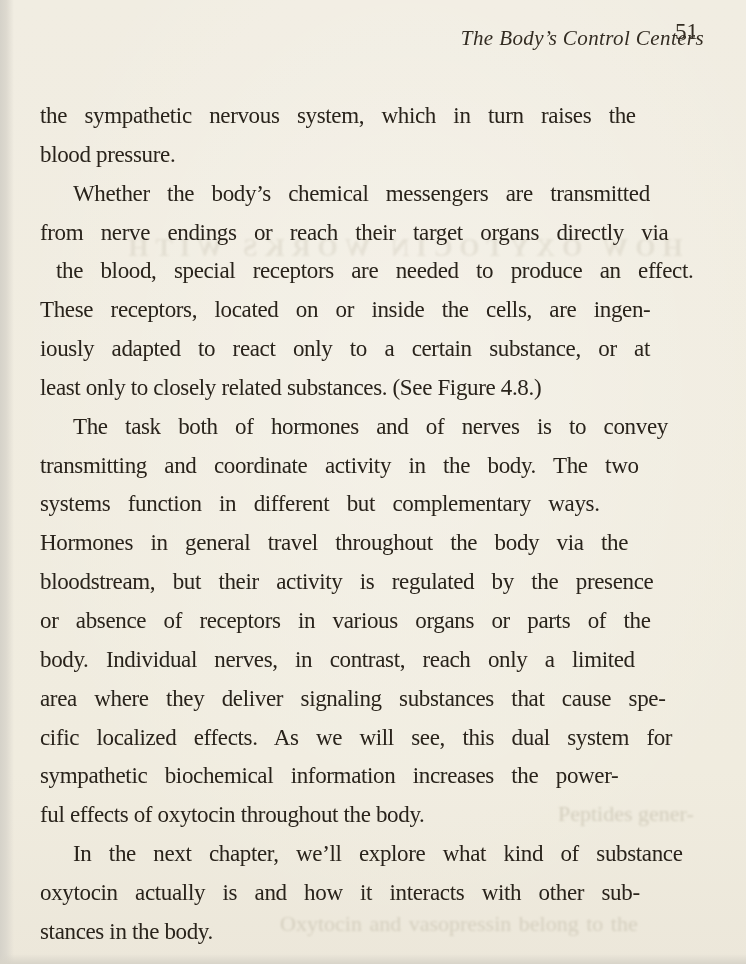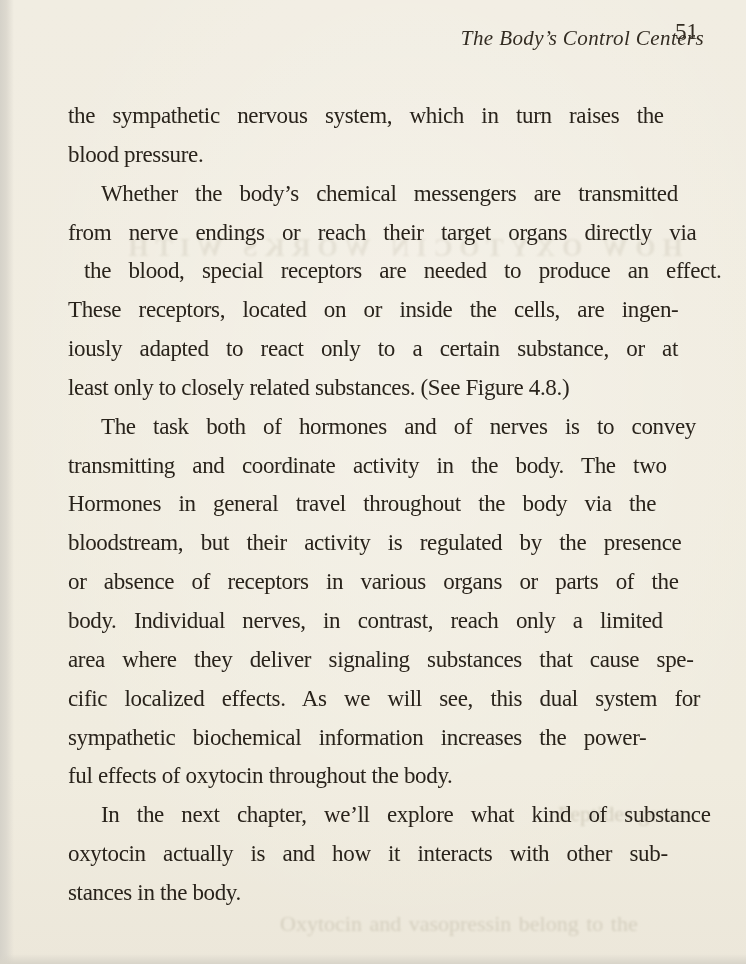--- a/index.html
+++ b/index.html
@@ -30,21 +30,21 @@
     letter-spacing:0.4px;
     color:#332c22;
   }
   .page-number{
     position:absolute;top:19px;right:48px;
     font-style:normal;
     font-size:23px;
     color:#332c22;
   }
   .body-text{
-    position:absolute;left:68px;top:97px;width:652px;
+    position:absolute;left:40px;top:97px;width:652px;
     font-size:23px;
     letter-spacing:-0.35px;
     color:#29231b;
   }
   .line{
     height:38.85px;
     line-height:38.85px;
     white-space:nowrap;
   }
   .line.indent{padding-left:33px;}
@@ -97,20 +97,21 @@
       <div class="line"><span style="word-spacing: 12px;">the sympathetic nervous system, which in turn raises the</span></div>
       <div class="line last"><span>blood pressure.</span></div>
       <div class="line indent"><span style="word-spacing: 12px;">Whether the body’s chemical messengers are transmitted</span></div>
       <div class="line"><span style="word-spacing: 12px;">from nerve endings or reach their target organs directly via</span></div>
       <div class="line"><span style="word-spacing: 12px; margin-left: 16px;">the blood, special receptors are needed to produce an effect.</span></div>
       <div class="line"><span style="word-spacing: 12px;">These receptors, located on or inside the cells, are ingen-</span></div>
       <div class="line"><span style="word-spacing: 12px; margin-top: 39px;">iously adapted to react only to a certain substance, or at</span></div>
       <div class="line last"><span>least only to closely related substances. (See Figure 4.8.)</span></div>
       <div class="line indent"><span style="word-spacing: 12px;">The task both of hormones and of nerves is to convey</span></div>
       <div class="line"><span style="word-spacing: 12px;">transmitting and coordinate activity in the body. The two</span></div>
+      <div class="line"><span style="word-spacing: 12px;">systems function in different but complementary ways.</span></div>
       <div class="line"><span style="word-spacing: 12px;">Hormones in general travel throughout the body via the</span></div>
       <div class="line"><span style="word-spacing: 12px;">bloodstream, but their activity is regulated by the presence</span></div>
       <div class="line"><span style="word-spacing: 12px;">or absence of receptors in various organs or parts of the</span></div>
       <div class="line"><span style="word-spacing: 12px;">body. Individual nerves, in contrast, reach only a limited</span></div>
       <div class="line"><span style="word-spacing: 12px;">area where they deliver signaling substances that cause spe-</span></div>
       <div class="line"><span style="word-spacing: 12px;">cific localized effects. As we will see, this dual system for</span></div>
       <div class="line"><span style="word-spacing: 12px;">sympathetic biochemical information increases the power-</span></div>
       <div class="line last"><span>ful effects of oxytocin throughout the body.</span></div>
       <div class="line indent"><span style="word-spacing: 12px; text-align: center;">In the next chapter, we’ll explore what kind of substance</span></div>
       <div class="line"><span style="word-spacing: 12px;">oxytocin actually is and how it interacts with other sub-</span></div>

